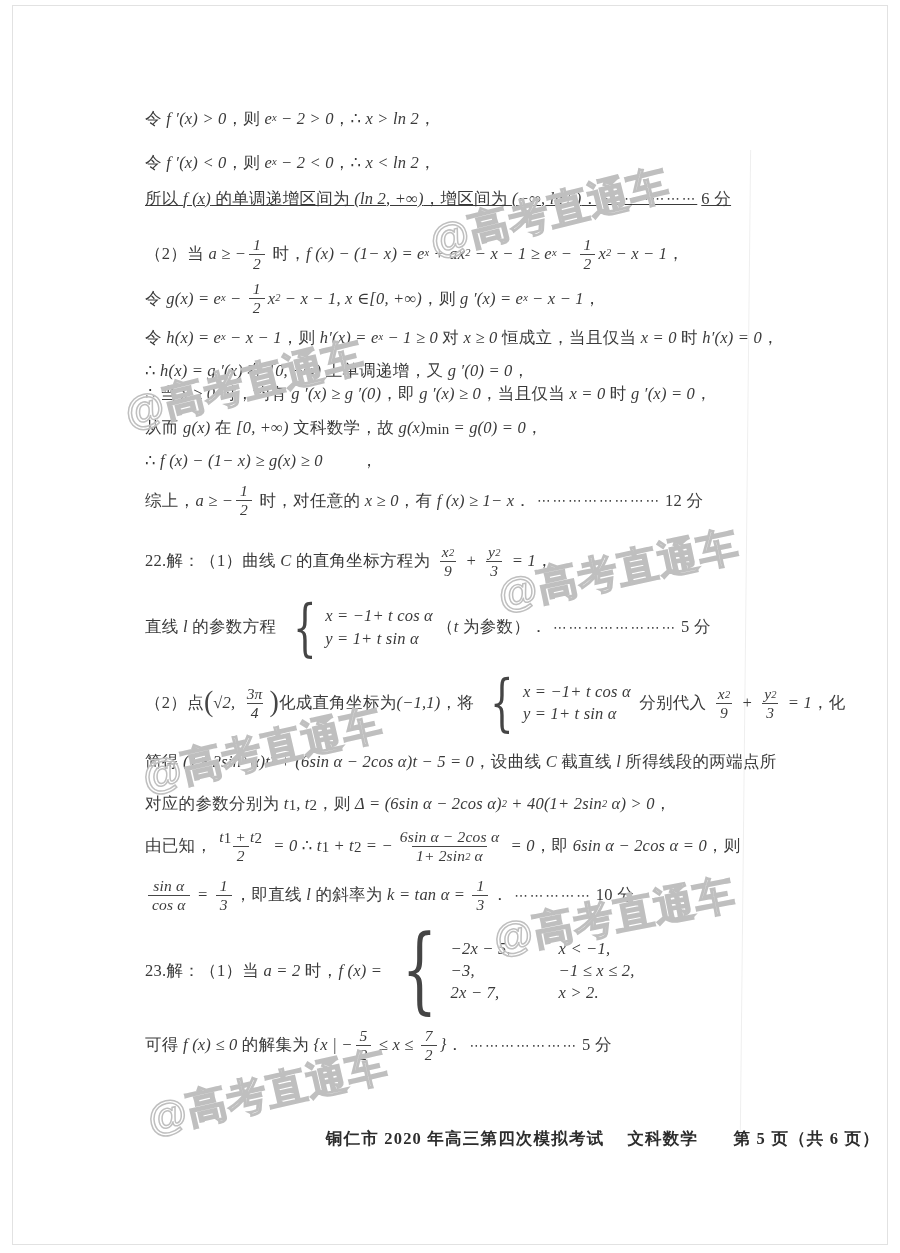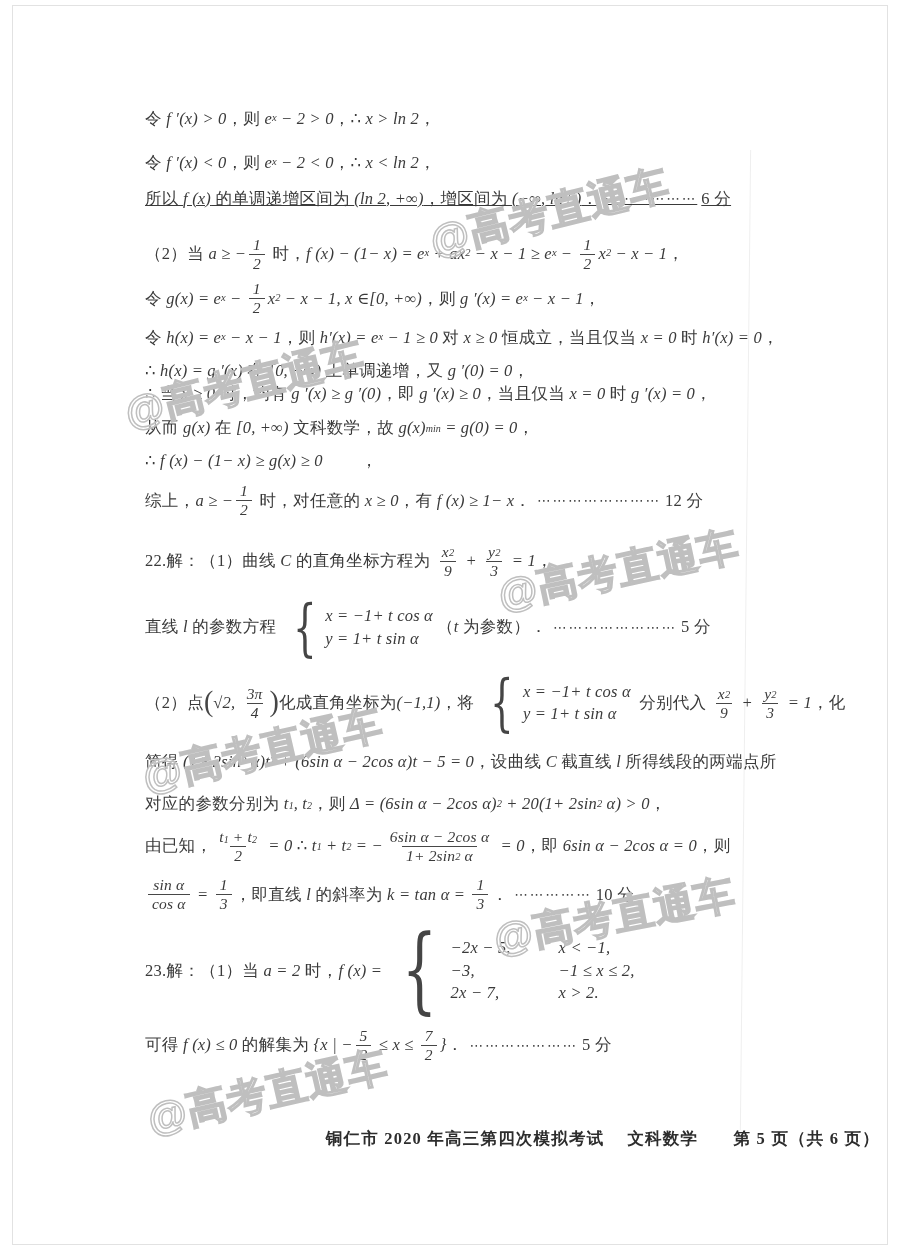--- a/index.html
+++ b/index.html
@@ -22,21 +22,21 @@
     display:flex;align-items:center;white-space:pre;
     font-size:16.5px;line-height:1.35;
   }
   .t{font-style:normal;letter-spacing:.3px;}
   .m{
     font-style:italic;
     font-family:"Liberation Serif","DejaVu Serif","DejaVu Sans",serif;
     letter-spacing:.2px;
   }
   sup.sup{font-size:10.5px;font-style:italic;position:relative;top:-1px;}
-  sub.sub{font-size:10px;font-style:italic;position:relative;bottom:-1px;}
+  sub.sub{font-size:15px;position:relative;bottom:-1px;}
   .frac{
     display:inline-flex;flex-direction:column;align-items:center;
     margin:2px 3px;line-height:1.15;font-size:15.5px;vertical-align:middle;
   }
   .frac .num{padding:0 4px;display:inline-flex;align-items:baseline;}
   .frac .den{padding:0 4px;border-top:1px solid #474747;display:inline-flex;align-items:baseline;}
   .cases{display:inline-flex;align-items:center;margin:2px 4px;}
   .brace{
     font-style:normal;font-weight:300;line-height:.9;color:#454545;
     transform:scaleX(.6);display:inline-block;margin-right:1px;
@@ -82,21 +82,21 @@
     <div class="line" style="margin-bottom: 11px;"><span class="t">令 </span><span class="m">h(x) = e</span><sup class="sup">x</sup><span class="m"> − x − 1</span><span class="t">，则 </span><span class="m">h′(x) = e</span><sup class="sup">x</sup><span class="m"> − 1 ≥ 0</span><span class="t"> 对 </span><span class="m">x ≥ 0</span><span class="t"> 恒成立，当且仅当 </span><span class="m">x = 0</span><span class="t"> 时 </span><span class="m">h′(x) = 0</span><span class="t">，</span></div>
     <div class="line" style=""><span class="m">∴ h(x) = g ′(x)</span><span class="t"> 在 </span><span class="m">[0, +∞)</span><span class="t"> 上单调递增，又 </span><span class="m">g ′(0) = 0</span><span class="t">，</span></div>
     <div class="line" style="margin-bottom: 12px;"><span class="m">∴</span><span class="t"> 当 </span><span class="m">x ≥ 0</span><span class="t"> 时，均有 </span><span class="m">g ′(x) ≥ g ′(0)</span><span class="t">，即 </span><span class="m">g ′(x) ≥ 0</span><span class="t">，当且仅当 </span><span class="m">x = 0</span><span class="t"> 时 </span><span class="m">g ′(x) = 0</span><span class="t">，</span></div>
     <div class="line" style="margin-bottom: 11px;"><span class="t">从而 </span><span class="m">g(x)</span><span class="t"> 在 </span><span class="m">[0, +∞)</span><span class="t"> 文科数学，故 </span><span class="m">g(x)</span><sub class="sub">min</sub><span class="m"> = g(0) = 0</span><span class="t">，</span></div>
     <div class="line" style="margin-bottom: 8px; gap: 38px;"><span class="m">∴ f (x) − (1− x) ≥ g(x) ≥ 0</span><span class="t">，</span></div>
     <div class="line" style="margin-bottom: 20px;"><span class="t">综上，</span><span class="m">a ≥ −</span><span class="frac"><span class="num"><span class="m">1</span></span><span class="den"><span class="m">2</span></span></span><span class="t"> 时，对任意的 </span><span class="m">x ≥ 0</span><span class="t">，有 </span><span class="m">f (x) ≥ 1− x</span><span class="t">．</span><span class="dots">⋯⋯⋯⋯⋯⋯⋯⋯</span><span class="t">12 分</span></div>
     <div class="line" style="margin-bottom: 16px;"><span class="t">22.解：（1）曲线 </span><span class="m">C</span><span class="t"> 的直角坐标方程为 </span><span class="frac"><span class="num"><span class="m">x</span><sup class="sup">2</sup></span><span class="den"><span class="m">9</span></span></span><span class="m"> + </span><span class="frac"><span class="num"><span class="m">y</span><sup class="sup">2</sup></span><span class="den"><span class="m">3</span></span></span><span class="m"> = 1</span><span class="t">，</span></div>
     <div class="line" style="margin-bottom: 16px;"><span class="t">直线 </span><span class="m">l</span><span class="t"> 的参数方程 </span><span class="cases"><span class="brace" style="font-size: 62px;">{</span><span class="rows"><span class="row"><span class="cell"><span class="m">x = −1+ t cos α</span></span></span><span class="row"><span class="cell"><span class="m">y = 1+ t sin α</span></span></span></span></span><span class="t">（</span><span class="m">t</span><span class="t"> 为参数）．</span><span class="dots">⋯⋯⋯⋯⋯⋯⋯⋯</span><span class="t">5 分</span></div>
     <div class="line" style="margin-bottom: 18px;"><span class="t">（2）点</span><span class="bp">(</span><span class="m">√2, </span><span class="frac"><span class="num"><span class="m">3π</span></span><span class="den"><span class="m">4</span></span></span><span class="bp">)</span><span class="t">化成直角坐标为</span><span class="m">(−1,1)</span><span class="t">，将 </span><span class="cases"><span class="brace" style="font-size: 62px;">{</span><span class="rows"><span class="row"><span class="cell"><span class="m">x = −1+ t cos α</span></span></span><span class="row"><span class="cell"><span class="m">y = 1+ t sin α</span></span></span></span></span><span class="t"> 分别代入 </span><span class="frac"><span class="num"><span class="m">x</span><sup class="sup">2</sup></span><span class="den"><span class="m">9</span></span></span><span class="m"> + </span><span class="frac"><span class="num"><span class="m">y</span><sup class="sup">2</sup></span><span class="den"><span class="m">3</span></span></span><span class="m"> = 1</span><span class="t">，化</span></div>
     <div class="line" style="margin-bottom: 20px;"><span class="t">简得 </span><span class="m">(1+ 2sin</span><sup class="sup">2</sup><span class="m"> α)t</span><sup class="sup">2</sup><span class="m"> + (6sin α − 2cos α)t − 5 = 0</span><span class="t">，设曲线 </span><span class="m">C</span><span class="t"> 截直线 </span><span class="m">l</span><span class="t"> 所得线段的两端点所</span></div>
-    <div class="line" style="margin-bottom: 10px;"><span class="t">对应的参数分别为 </span><span class="m">t</span><sub class="sub">1</sub><span class="m">, t</span><sub class="sub">2</sub><span class="t">，则 </span><span class="m">Δ = (6sin α − 2cos α)</span><sup class="sup">2</sup><span class="m"> + 20(1+ 2sin</span><sup class="sup">2</sup><span class="m"> α) &gt; 0</span><span class="t">，</span></div>
+    <div class="line" style="margin-bottom: 10px;"><span class="t">对应的参数分别为 </span><span class="m">t</span><sub class="sub">1</sub><span class="m">, t</span><sub class="sub">2</sub><span class="t">，则 </span><span class="m">Δ = (6sin α − 2cos α)</span><sup class="sup">2</sup><span class="m"> + 40(1+ 2sin</span><sup class="sup">2</sup><span class="m"> α) &gt; 0</span><span class="t">，</span></div>
     <div class="line" style="margin-bottom: 8px;"><span class="t">由已知，</span><span class="frac"><span class="num"><span class="m">t</span><sub class="sub">1</sub><span class="m"> + t</span><sub class="sub">2</sub></span><span class="den"><span class="m">2</span></span></span><span class="m"> = 0 ∴ t</span><sub class="sub">1</sub><span class="m"> + t</span><sub class="sub">2</sub><span class="m"> = −</span><span class="frac"><span class="num"><span class="m">6sin α − 2cos α</span></span><span class="den"><span class="m">1+ 2sin</span><sup class="sup">2</sup><span class="m"> α</span></span></span><span class="m"> = 0</span><span class="t">，即 </span><span class="m">6sin α − 2cos α = 0</span><span class="t">，则</span></div>
     <div class="line" style="margin-bottom: 12px;"><span class="frac"><span class="num"><span class="m">sin α</span></span><span class="den"><span class="m">cos α</span></span></span><span class="m"> = </span><span class="frac"><span class="num"><span class="m">1</span></span><span class="den"><span class="m">3</span></span></span><span class="t">，即直线 </span><span class="m">l</span><span class="t"> 的斜率为 </span><span class="m">k = tan α = </span><span class="frac"><span class="num"><span class="m">1</span></span><span class="den"><span class="m">3</span></span></span><span class="t">．</span><span class="dots">⋯⋯⋯⋯⋯</span><span class="t">10 分</span></div>
     <div class="line" style="margin-bottom: 10px;"><span class="t">23.解：（1）当 </span><span class="m">a = 2</span><span class="t"> 时，</span><span class="m">f (x) = </span><span class="cases"><span class="brace" style="font-size: 93px;">{</span><span class="rows"><span class="row"><span class="cell"><span class="m">−2x − 5,</span></span><span class="cell"><span class="m">x &lt; −1,</span></span></span><span class="row"><span class="cell"><span class="m">−3,</span></span><span class="cell"><span class="m">−1 ≤ x ≤ 2,</span></span></span><span class="row"><span class="cell"><span class="m">2x − 7,</span></span><span class="cell"><span class="m">x &gt; 2.</span></span></span></span></span></div>
     <div class="line" style="margin-bottom: 0px;"><span class="t">可得 </span><span class="m">f (x) ≤ 0</span><span class="t"> 的解集为 </span><span class="m">{x | −</span><span class="frac"><span class="num"><span class="m">5</span></span><span class="den"><span class="m">2</span></span></span><span class="m"> ≤ x ≤ </span><span class="frac"><span class="num"><span class="m">7</span></span><span class="den"><span class="m">2</span></span></span><span class="m">}</span><span class="t">．</span><span class="dots">⋯⋯⋯⋯⋯⋯⋯</span><span class="t">5 分</span></div>
   </div>
 
 <div id="footer">铜仁市 2020 年高三第四次模拟考试　 文科数学　　第 5 页（共 6 页）</div>
 
 <div class="wm" style="left: 427px; top: 185px; transform: rotate(-14deg);">@高考直通车</div>
 <div class="wm" style="left: 122px; top: 357px; transform: rotate(-14deg);">@高考直通车</div>

